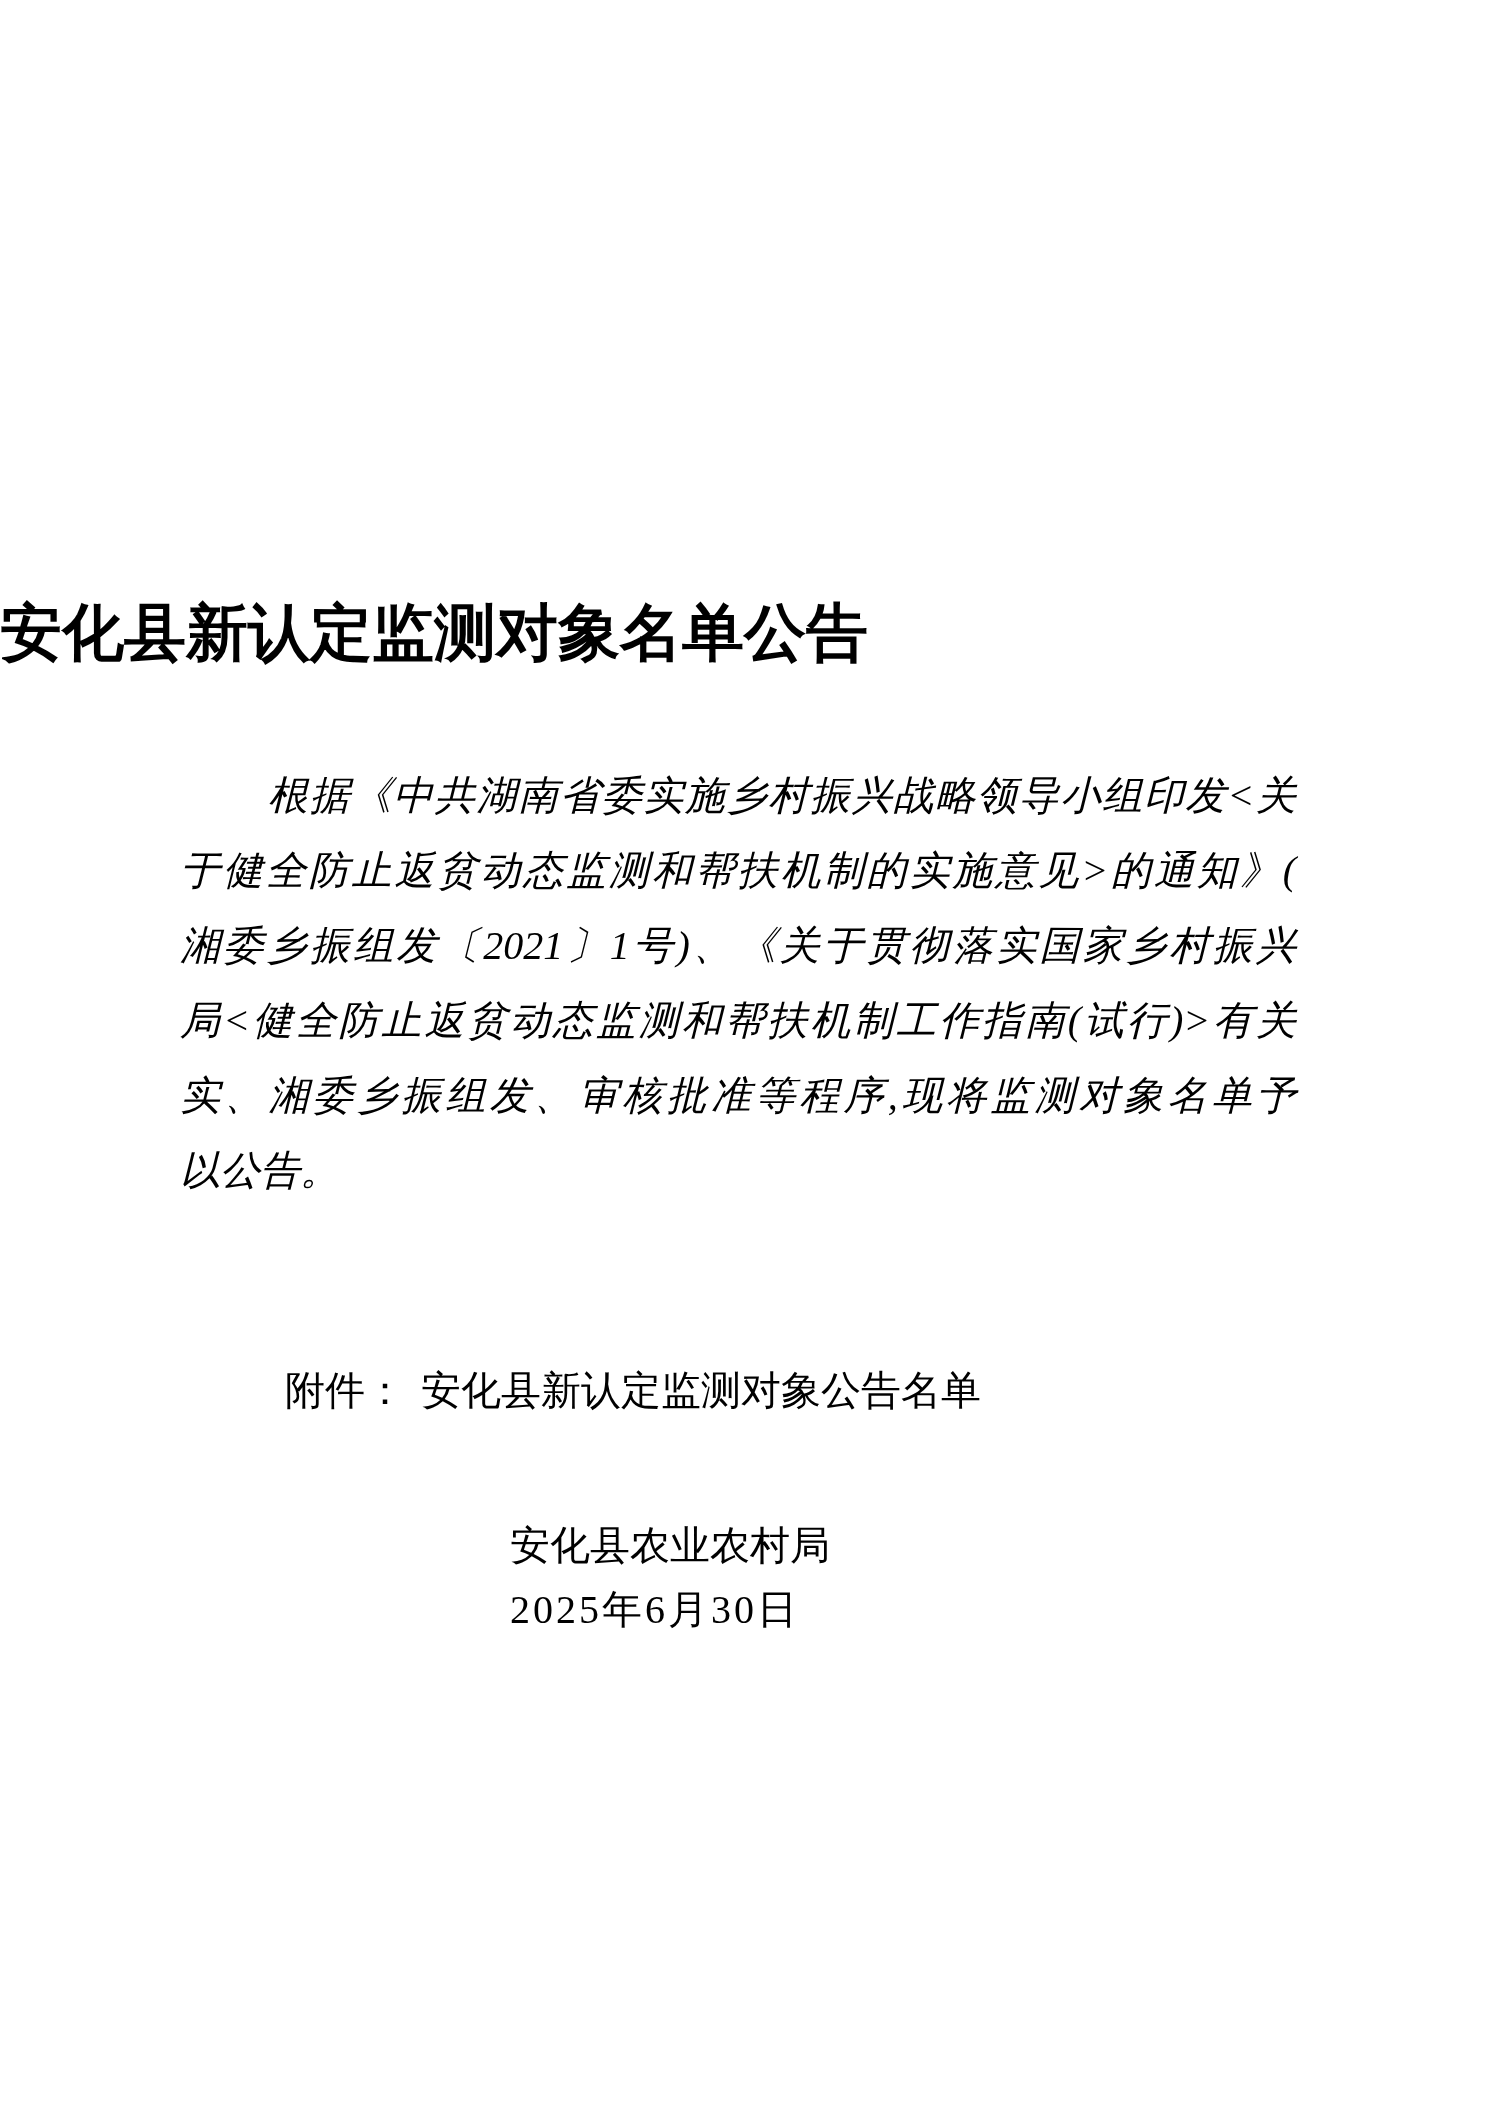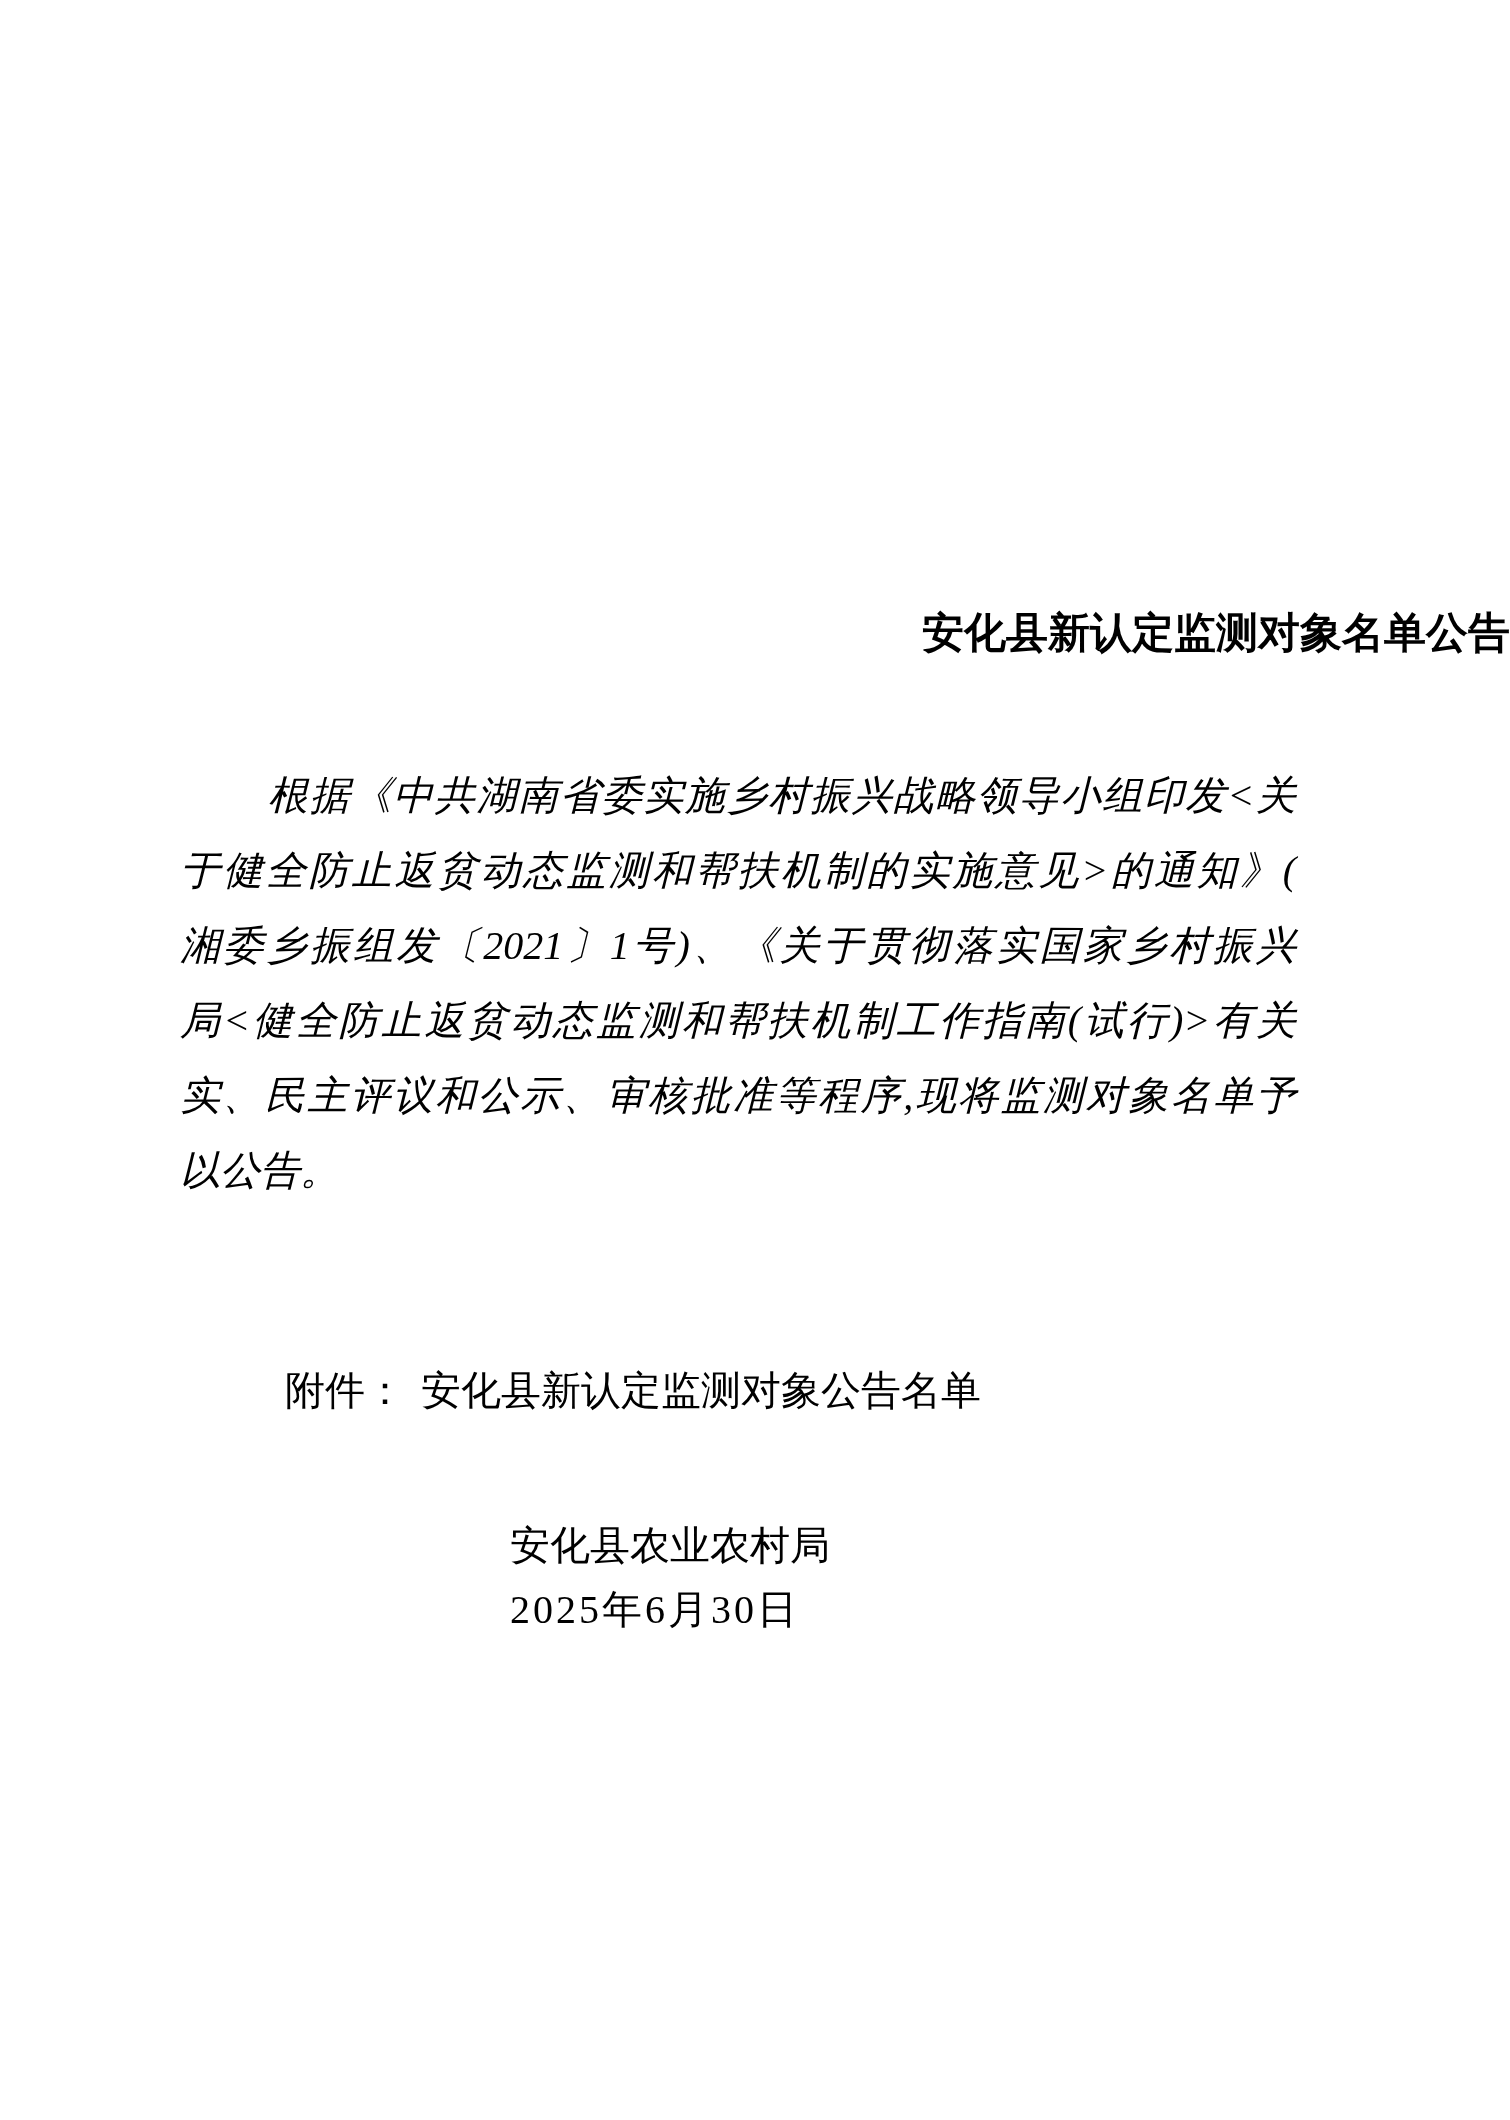--- a/index.html
+++ b/index.html
@@ -13,26 +13,26 @@
     height: 2120px;
     margin: 0 auto;
     background: #ffffff;
     color: #000000;
     overflow: hidden;
     font-family: "Liberation Serif", "DejaVu Serif", serif;
   }
   .doc-title {
     position: absolute;
     top: 600px;
-    left: 16px;
+    left: 0;
     right: 0;
     margin: 0;
-    text-align: right;
+    text-align: left;
     font-family: "Liberation Sans", "DejaVu Sans", sans-serif;
-    font-size: 42px;
+    font-size: 62px;
     line-height: 66px;
     font-weight: 900;
     letter-spacing: 0px;
     color: #000000;
   }
   .body-paragraph {
     position: absolute;
     top: 758px;
     left: 180px;
     width: 1116px;
@@ -88,21 +88,21 @@
 
 <div class="page">
 
   <h1 class="doc-title">安化县新认定监测对象名单公告</h1>
 
   <div class="body-paragraph">
     <div class="para-line first">根据《中共湖南省委实施乡村振兴战略领导小组印发&lt;关</div>
     <div class="para-line">于健全防止返贫动态监测和帮扶机制的实施意见&gt;的通知》(</div>
     <div class="para-line">湘委乡振组发〔2021〕1号)、《关于贯彻落实国家乡村振兴</div>
     <div class="para-line">局&lt;健全防止返贫动态监测和帮扶机制工作指南(试行)&gt;有关</div>
-    <div class="para-line">实、民主评议和公示、审核批准等程序,现将监测对象名单予</div>
+    <div class="para-line">实、湘委乡振组发、审核批准等程序,现将监测对象名单予</div>
     <div class="para-line last">以公告。</div>
   </div>
 
   <div class="attachment-line">
     <span>附件：</span><span class="attachment-title-text">安化县新认定监测对象公告名单</span>
   </div>
 
   <div class="sig-line sig-org">安化县农业农村局</div>
 
   <div class="sig-line sig-date">2025年6月30日</div>

